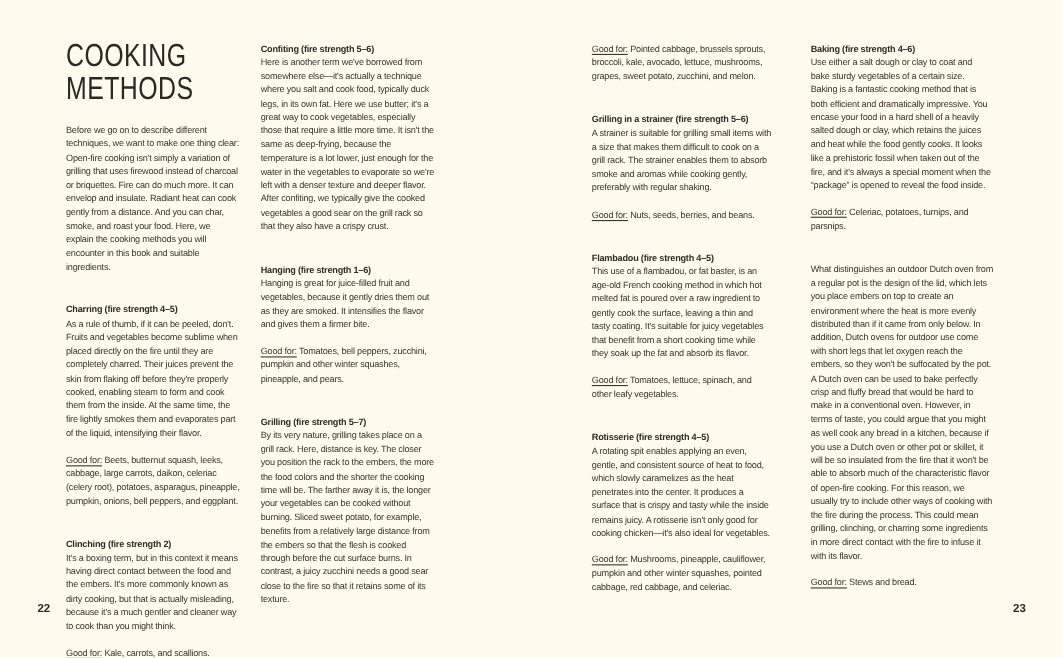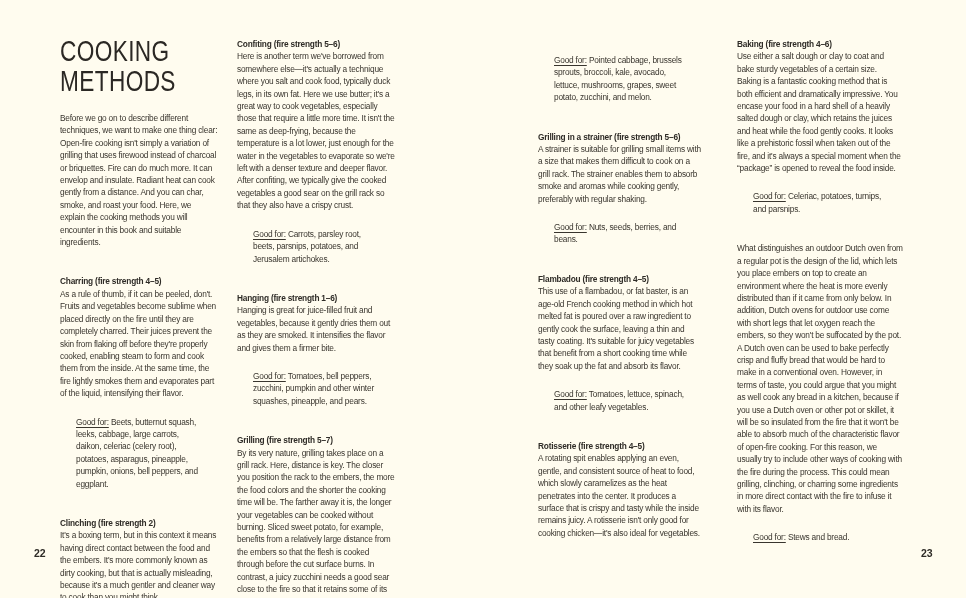--- a/index.html
+++ b/index.html
@@ -54,21 +54,21 @@
     color: #2E2B26;
     margin: 0;
   }
   .body-text {
     margin: 0 0 12px 0;
   }
   .intro-text {
     margin: 0 0 27px 0;
   }
   .goodfor {
-    margin: 16px;
+    margin: 0;
   }
   .goodfor-label {
     text-decoration: underline;
     text-underline-offset: 1.5px;
   }
   .goodfor-top {
     margin-bottom: 27px;
   }
 
   .page-number {
@@ -102,21 +102,20 @@
       <p class="heading">Clinching (fire strength 2)</p>
       <p class="body-text">It's a boxing term, but in this context it means having direct contact between the food and the embers. It's more commonly known as dirty cooking, but that is actually misleading, because it's a much gentler and cleaner way to cook than you might think.</p>
       <p class="goodfor"><span class="goodfor-label">Good for:</span> <span>Kale, carrots, and scallions.</span></p>
     </div>
   </div>
 
   <div class="column col-2">
     <div class="section">
       <p class="heading">Confiting (fire strength 5–6)</p>
       <p class="body-text">Here is another term we've borrowed from somewhere else—it's actually a technique where you salt and cook food, typically duck legs, in its own fat. Here we use butter; it's a great way to cook vegetables, especially those that require a little more time. It isn't the same as deep-frying, because the temperature is a lot lower, just enough for the water in the vegetables to evaporate so we're left with a denser texture and deeper flavor. After confiting, we typically give the cooked vegetables a good sear on the grill rack so that they also have a crispy crust.</p>
-      <p class="goodfor"><span class="goodfor-label">Good for:</span> <span>Carrots, parsley root, beets, parsnips, potatoes, and Jerusalem artichokes.</span></p>
     </div>
 
     <div class="section">
       <p class="heading">Hanging (fire strength 1–6)</p>
       <p class="body-text">Hanging is great for juice-filled fruit and vegetables, because it gently dries them out as they are smoked. It intensifies the flavor and gives them a firmer bite.</p>
       <p class="goodfor"><span class="goodfor-label">Good for:</span> <span>Tomatoes, bell peppers, zucchini, pumpkin and other winter squashes, pineapple, and pears.</span></p>
     </div>
 
     <div class="section">
       <p class="heading">Grilling (fire strength 5–7)</p>
@@ -135,20 +134,21 @@
 
     <div class="section">
       <p class="heading">Flambadou (fire strength 4–5)</p>
       <p class="body-text">This use of a flambadou, or fat baster, is an age-old French cooking method in which hot melted fat is poured over a raw ingredient to gently cook the surface, leaving a thin and tasty coating. It's suitable for juicy vegetables that benefit from a short cooking time while they soak up the fat and absorb its flavor.</p>
       <p class="goodfor"><span class="goodfor-label">Good for:</span> <span>Tomatoes, lettuce, spinach, and other leafy vegetables.</span></p>
     </div>
 
     <div class="section">
       <p class="heading">Rotisserie (fire strength 4–5)</p>
       <p class="body-text">A rotating spit enables applying an even, gentle, and consistent source of heat to food, which slowly caramelizes as the heat penetrates into the center. It produces a surface that is crispy and tasty while the inside remains juicy. A rotisserie isn't only good for cooking chicken—it's also ideal for vegetables.</p>
+      <p class="goodfor"><span class="goodfor-label">Good for:</span> <span>Mushrooms, pineapple, cauliflower, pumpkin and other winter squashes, pointed cabbage, red cabbage, and celeriac.</span></p>
     </div>
   </div>
 
   <div class="column col-4">
     <div class="section">
       <p class="heading">Baking (fire strength 4–6)</p>
       <p class="body-text">Use either a salt dough or clay to coat and bake sturdy vegetables of a certain size. Baking is a fantastic cooking method that is both efficient and dramatically impressive. You encase your food in a hard shell of a heavily salted dough or clay, which retains the juices and heat while the food gently cooks. It looks like a prehistoric fossil when taken out of the fire, and it's always a special moment when the “package” is opened to reveal the food inside.</p>
       <p class="goodfor"><span class="goodfor-label">Good for:</span> <span>Celeriac, potatoes, turnips, and parsnips.</span></p>
     </div>
 

